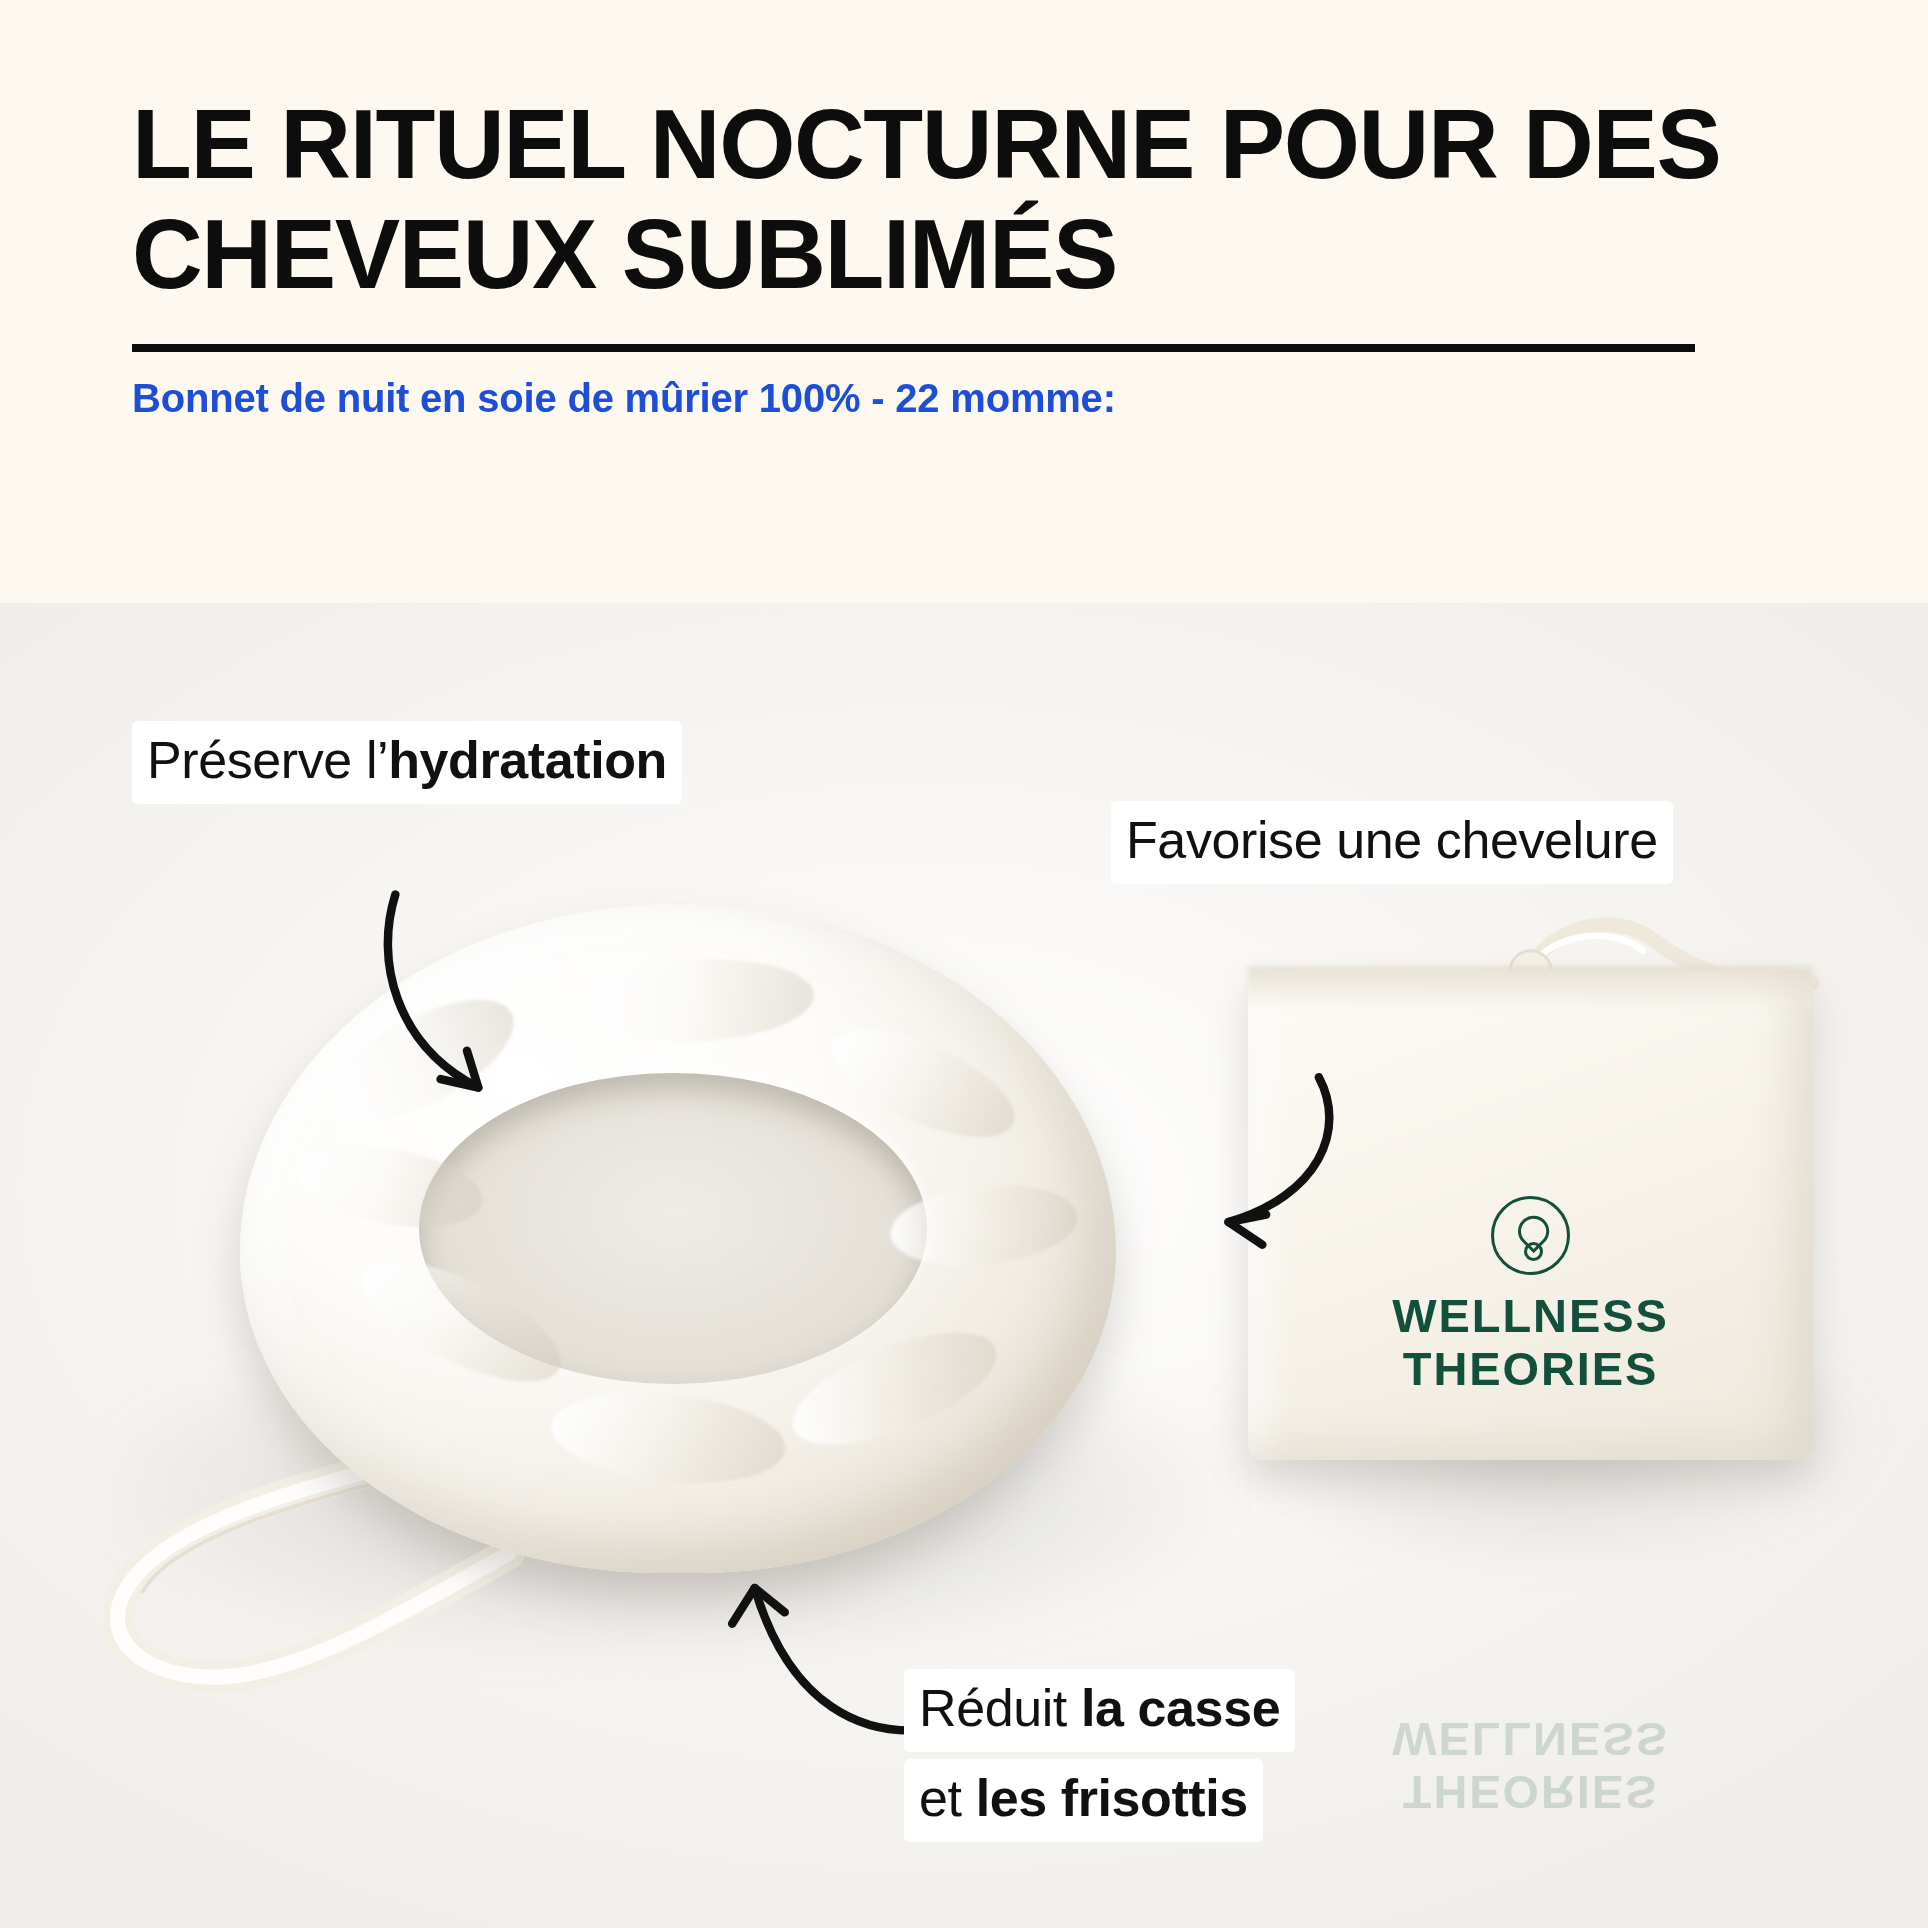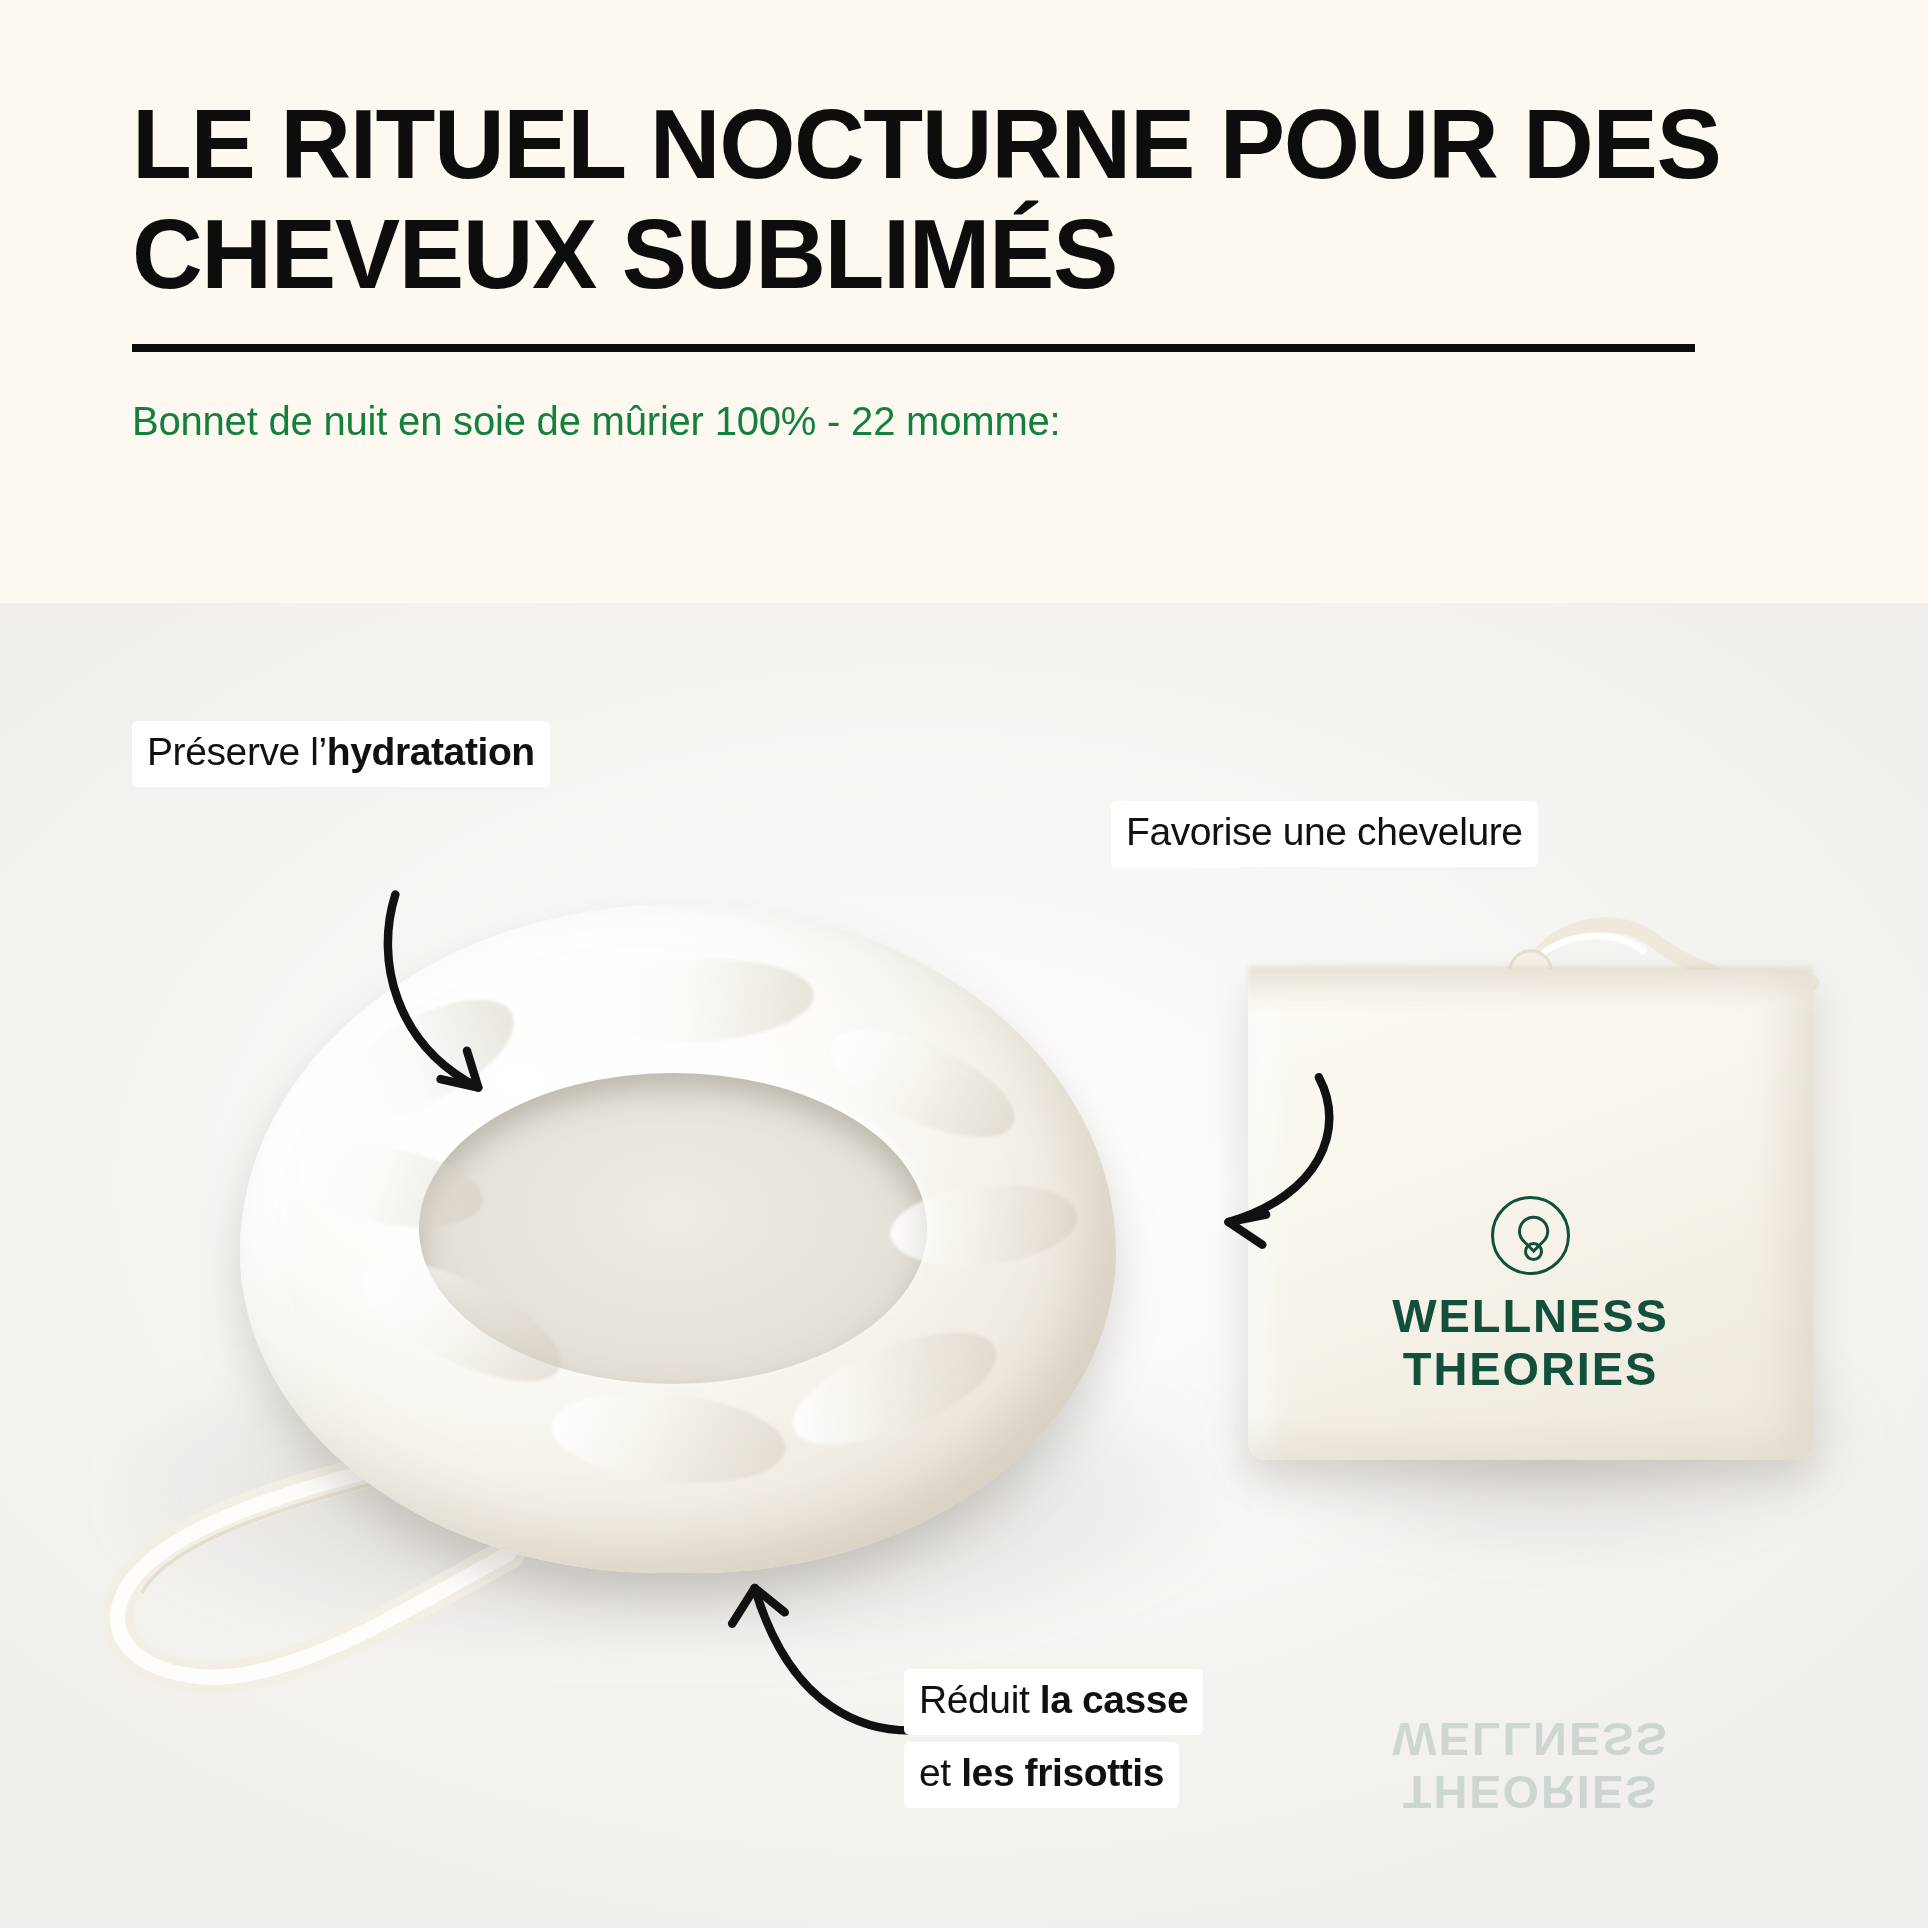--- a/index.html
+++ b/index.html
@@ -35,25 +35,25 @@
     margin: 0;
     text-transform: uppercase;
   }
   .rule {
     margin-top: 34px;
     width: 1563px;
     height: 8.5px;
     background: #0d0d0d;
   }
   .subhead {
-    margin-top: 41px;
+    margin-top: 18px;
     font-size: 40px;
     line-height: 1.42;
-    font-weight: 400;
-    color: #15803d;
+    font-weight: 700;
+    color: #1d4ed8;
     letter-spacing: -0.2px;
   }
 
   
   .photo {
     position: absolute;
     left: 0; top: 603px;
     width: 1928px;
     height: 1326px;
     background:
@@ -199,21 +199,21 @@
     font-size: 47px;
     letter-spacing: 1.9px;
     line-height: 1.12;
     filter: blur(0.6px);
     pointer-events: none;
   }
 
   
   .callout {
     position: absolute;
-    font-size: 39px;
+    font-size: 52px;
     line-height: 1.30;
     color: #111111;
     letter-spacing: -0.4px;
     white-space: nowrap;
   }
   .callout span.l {
     display: inline-block;
     background: #ffffff;
     padding: 5.6px 15px 9.4px 15px;
     border-radius: 5.6px;

